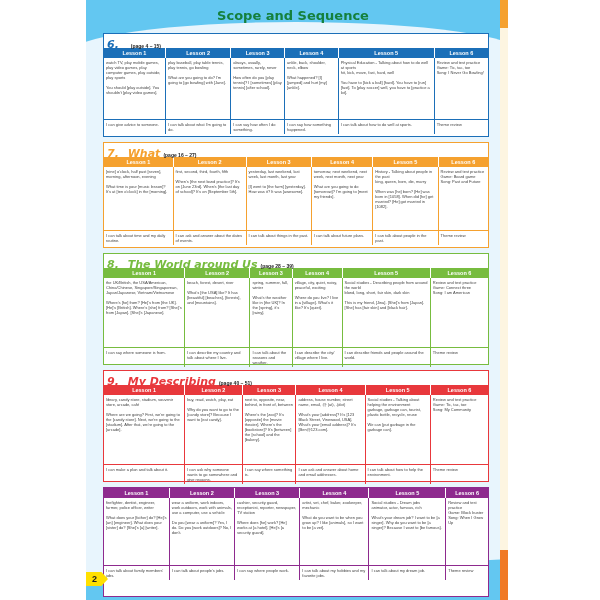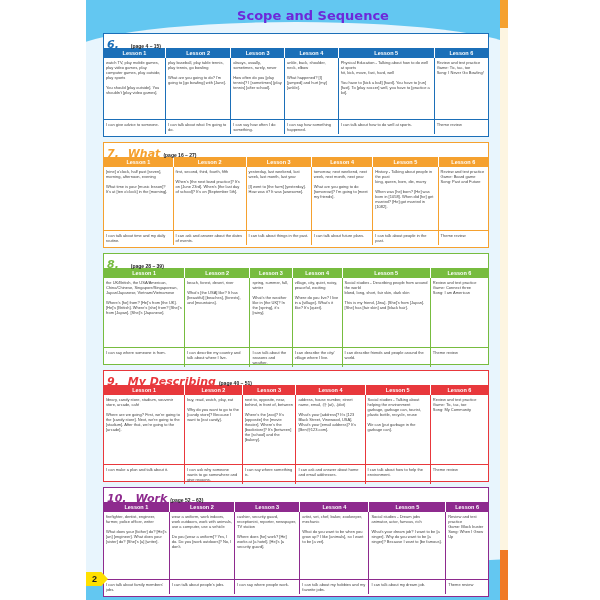--- a/index.html
+++ b/index.html
@@ -22,21 +22,21 @@
   }
   .right-strip {
     position:absolute; left:500px; top:0; width:8px; height:600px;
     background:#fdf5e1;
   }
   .right-strip .top { position:absolute; top:0; left:0; width:8px; height:28px; background:#f5a12f; }
   .right-strip .bot { position:absolute; bottom:0; left:0; width:8px; height:50px; background:#f07a26; }
 
   .title {
     position:absolute; left:86px; top:8px; width:414px; text-align:center;
-    font-family:"DejaVu Sans", sans-serif; font-weight:bold; font-size:13px; color:#6d28d9;margin-left:20px;
+    font-family:"DejaVu Sans", sans-serif; font-weight:bold; font-size:13px; color:#15803d;
   }
 
   .unit {
     position:absolute; left:103px; width:386px; background:#ffffff;
     border:1.2px solid var(--c); box-sizing:border-box;
   }
   .unit-head { height:14px; padding-left:3px; display:flex; align-items:baseline; white-space:nowrap; }
   .unit-head .name {
     font-family:"DejaVu Sans", sans-serif; font-weight:bold; font-style:italic;
     font-size:11px; color:var(--c); line-height:14px;
@@ -184,20 +184,21 @@
             <td>I can talk about future plans.</td>
             <td>I can talk about people in the past.</td>
             <td>Theme review</td>
           </tr>
         </tbody>
       </table>
     </div>
     <div class="unit" style="--c: #77bc3f; top: 253px; height: 112px;">
       <div class="unit-head">
     <span class="name">8.</span>&nbsp;&nbsp;
+    <span class="name">The World around Us</span>
     <span class="pages">(page 28 – 39)</span>
   </div>
       <table>
         <colgroup>
           <col style="width:21%">
           <col style="width:17%">
           <col style="width:11%">
           <col style="width:13%">
           <col style="width:23%">
           <col style="width:15%">
@@ -293,25 +294,20 @@
             <td>I can ask why someone wants to go somewhere and give reasons.</td>
             <td>I can say where something is.</td>
             <td>I can ask and answer about home and email addresses.</td>
             <td>I can talk about how to help the environment.</td>
             <td>Theme review</td>
           </tr>
         </tbody>
       </table>
     </div>
     <div class="unit" style="--c: #8e2a8e; top: 487px; height: 110px;">
-      <div class="unit-head">
-    <span class="name">10.</span>&nbsp;&nbsp;
-    <span class="name">Work</span>
-    <span class="pages">(page 52 – 63)</span>
-  </div>
       <table>
         <colgroup>
           <col style="width:17%">
           <col style="width:17%">
           <col style="width:17%">
           <col style="width:18%">
           <col style="width:20%">
           <col style="width:11%">
         </colgroup>
         <tbody>

